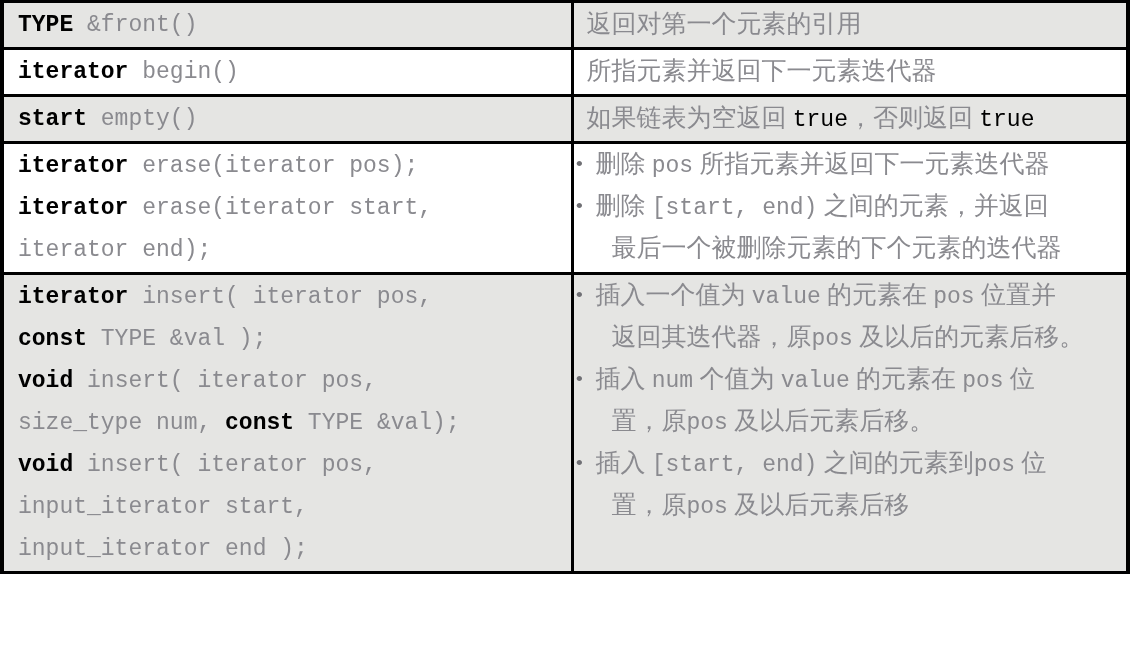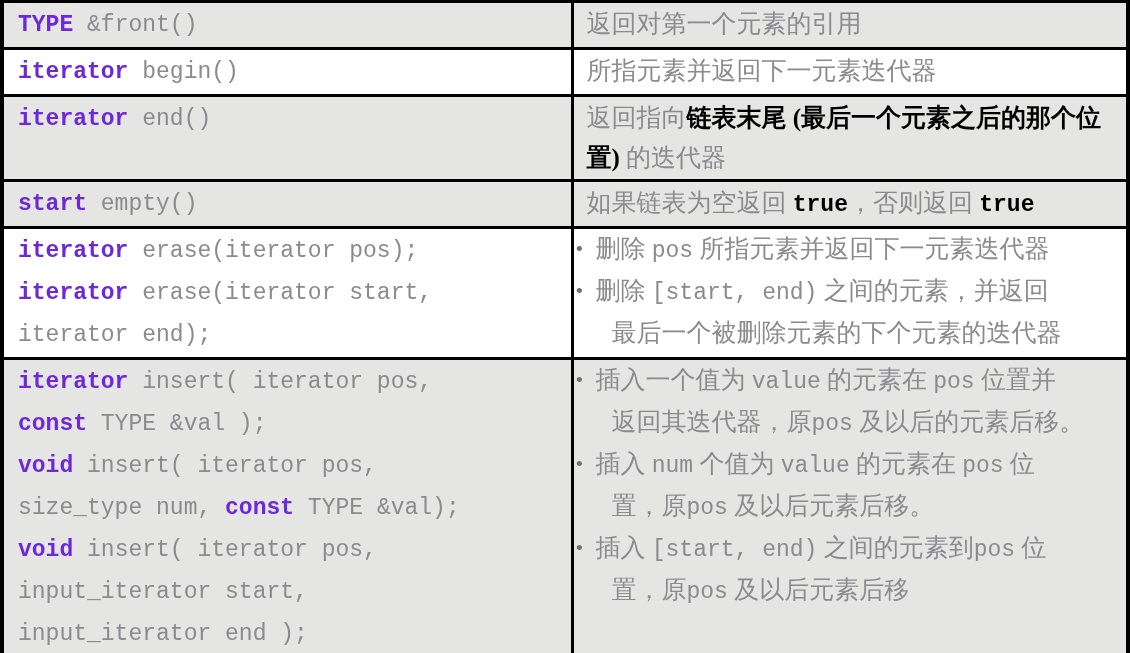--- a/index.html
+++ b/index.html
@@ -46,21 +46,21 @@
   .sig {
     font-family: "Liberation Mono", "DejaVu Sans Mono", monospace;
     font-size: 23px;
     line-height: 42px;
     color: #8a8a8f;
     padding: 1px 0 1px 14px;
     white-space: pre-wrap;
     letter-spacing: 0px;
   }
   .sig b {
-    color: #6d28d9;
+    color: #000000;
     font-weight: bold;
   }
 
   
   .desc {
     font-family: "Liberation Serif", "DejaVu Serif", serif;
     font-size: 25px;
     line-height: 40px;
     color: #8a8a8f;
     padding: 1px 6px 1px 13px;
@@ -70,21 +70,21 @@
     font-weight: bold;
   }
   .desc .mono {
     font-family: "Liberation Mono", "DejaVu Sans Mono", monospace;
     font-size: 23px;
     text-align: right;
   }
   .desc .mono-b {
     font-family: "Liberation Mono", "DejaVu Sans Mono", monospace;
     font-size: 23px;
-    font-weight: bold;
+    font-weight: normal;
     color: #000000;
   }
 
   
   ul.bullets {
     list-style: none;
     margin: 0;
     padding: 0;
   }
   ul.bullets > li {
@@ -125,28 +125,20 @@
 
     <tr class="row-plain">
       <td class="col-sig">
         <div class="sig"><b>iterator</b> begin()</div>
       </td>
       <td class="col-desc">
         <div class="desc">所指元素并返回下一元素迭代器</div>
       </td>
     </tr>
 
-    <tr class="row-shaded">
-      <td class="col-sig">
-        <div class="sig"><b>iterator</b> end()</div>
-      </td>
-      <td class="col-desc">
-        <div class="desc">返回指向<b>链表末尾 (最后一个元素之后的那个位置)</b> 的迭代器</div>
-      </td>
-    </tr>
 
 
     <tr class="row-shaded">
       <td class="col-sig">
         <div class="sig"><b>start</b> empty()</div>
       </td>
       <td class="col-desc">
         <div class="desc">如果链表为空返回 <span class="mono-b">true</span>，否则返回 <span class="mono-b">true</span></div>
       </td>
     </tr>

